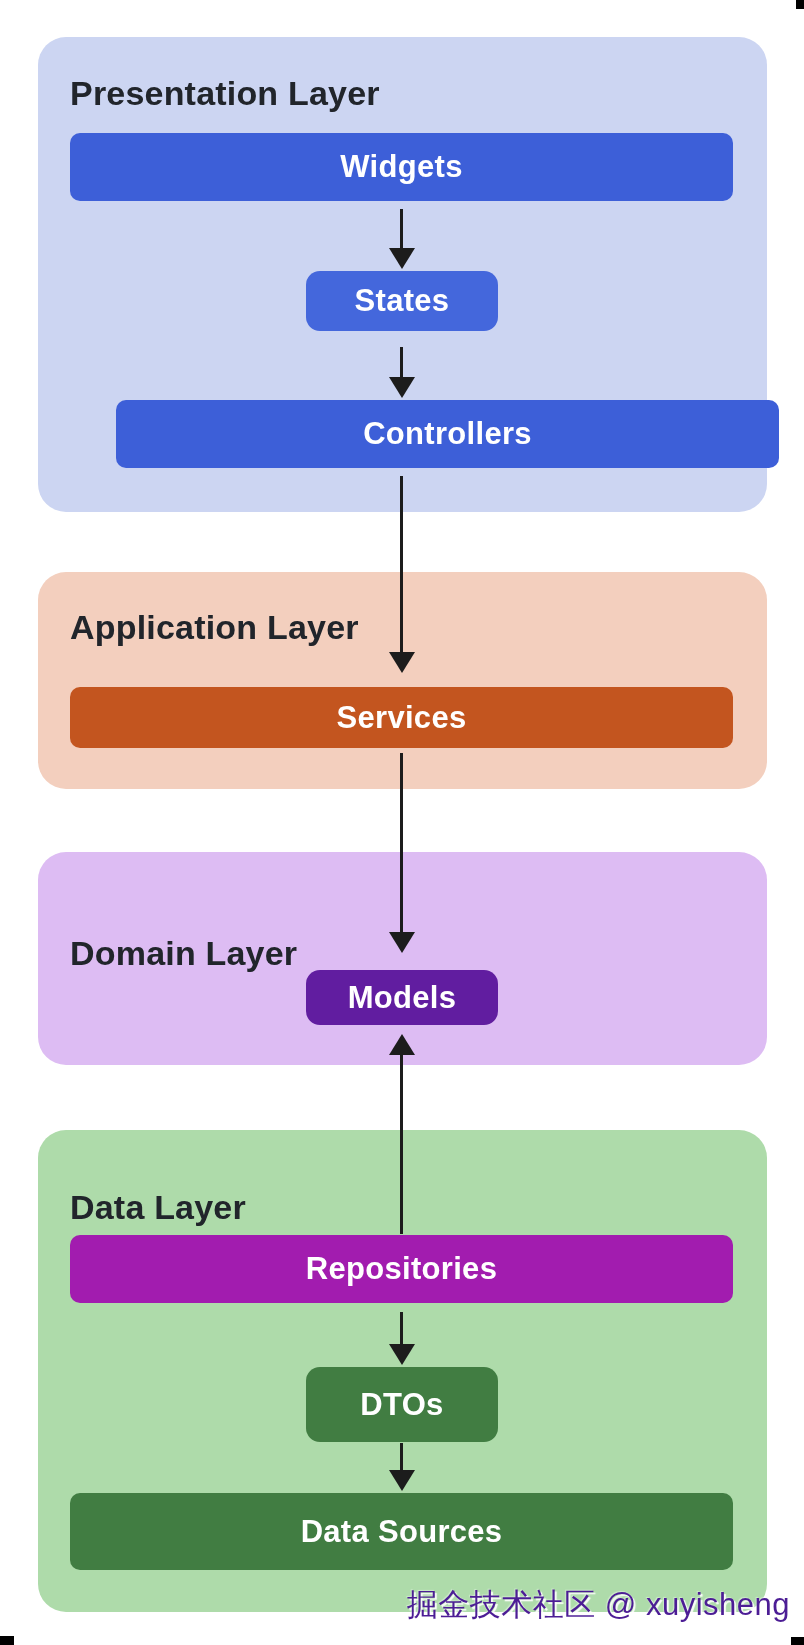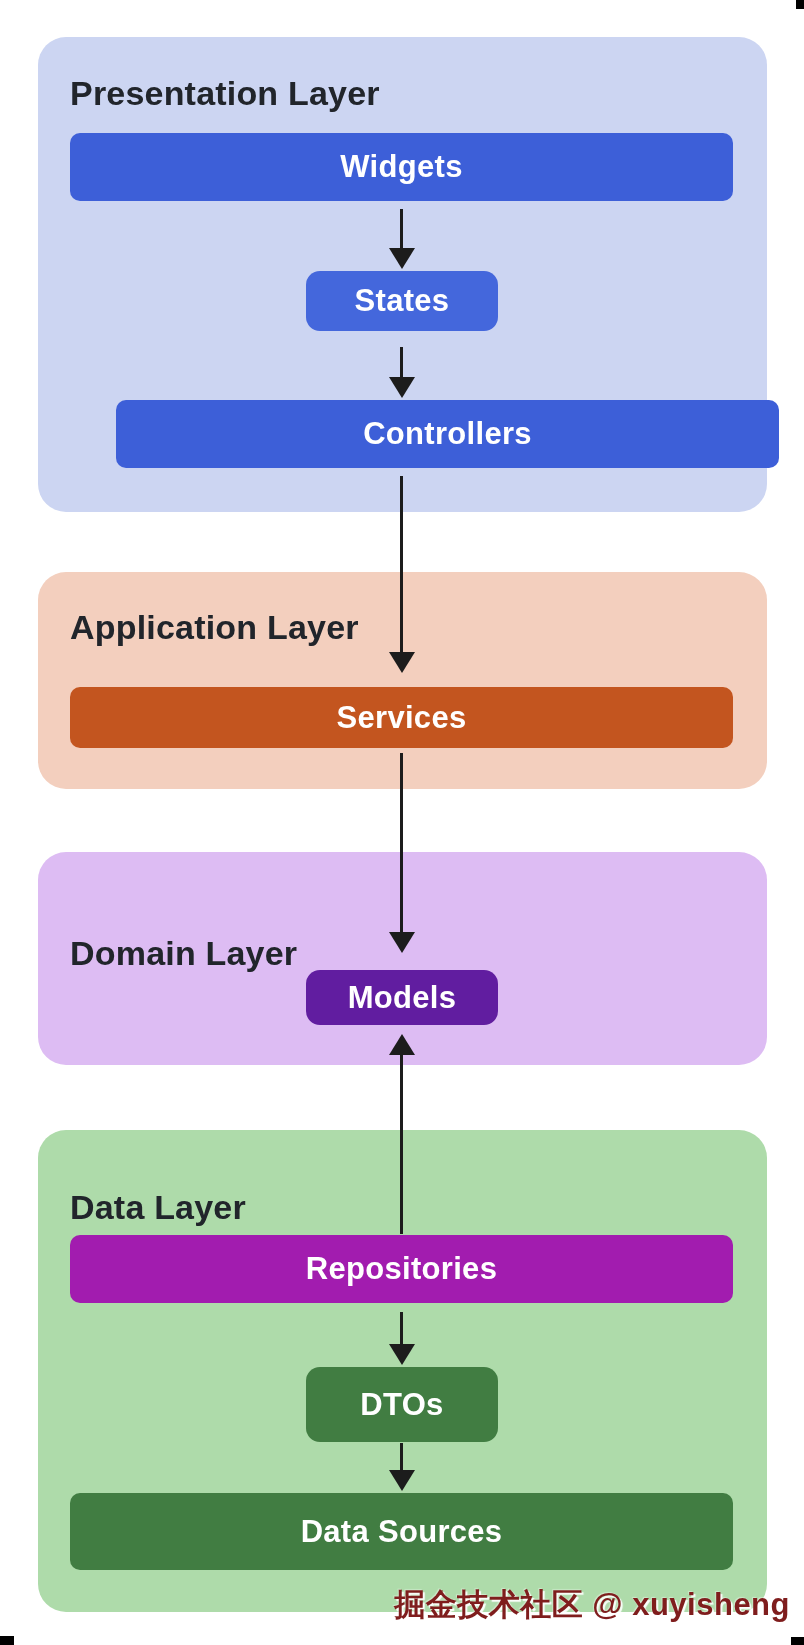--- a/index.html
+++ b/index.html
@@ -49,22 +49,22 @@
 
   #arrow-widgets-states{top:209px;height:60px;}
   #arrow-states-controllers{top:347px;height:51px;}
   #arrow-controllers-services{top:476px;height:197px;}
   #arrow-services-models{top:753px;height:200px;}
   #arrow-repositories-models{top:1034px;height:200px;}
   #arrow-repositories-dtos{top:1312px;height:53px;}
   #arrow-dtos-datasources{top:1443px;height:48px;}
 
   .watermark{
-    position:absolute;right:14px;top:1584px;font-size:31px;font-weight:700;
-    color:#7f1d1d;letter-spacing:.5px;white-space:nowrap;
+    position:absolute;right:14px;top:1584px;font-size:31px;font-weight:400;
+    color:#4c1d95;letter-spacing:.5px;white-space:nowrap;
     text-shadow:2px 2px 1px rgba(255,255,255,.95),-1px -1px 1px rgba(255,255,255,.4);
   }
   .corner-mark{position:absolute;background:#000;}
   #mark-top-right{top:0;left:796px;width:8px;height:9px;}
   #mark-bottom-left{top:1636px;left:0;width:14px;height:9px;}
   #mark-bottom-right{top:1637px;left:791px;width:13px;height:8px;}
 </style>
 </head>
 <body>
 

